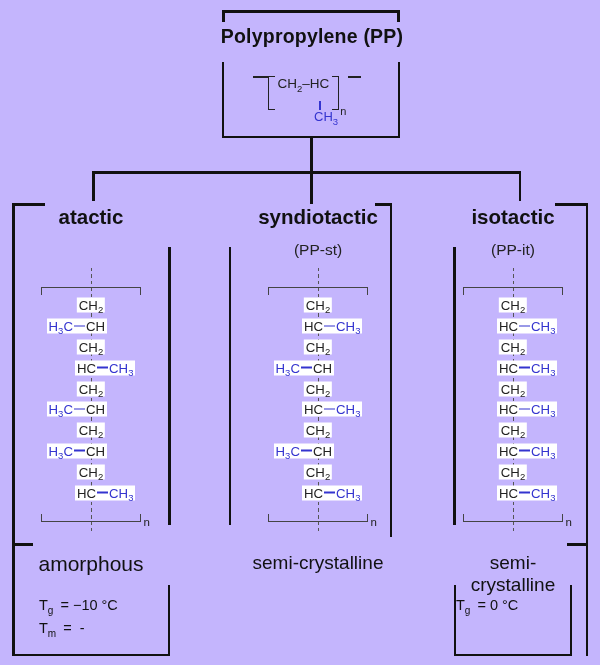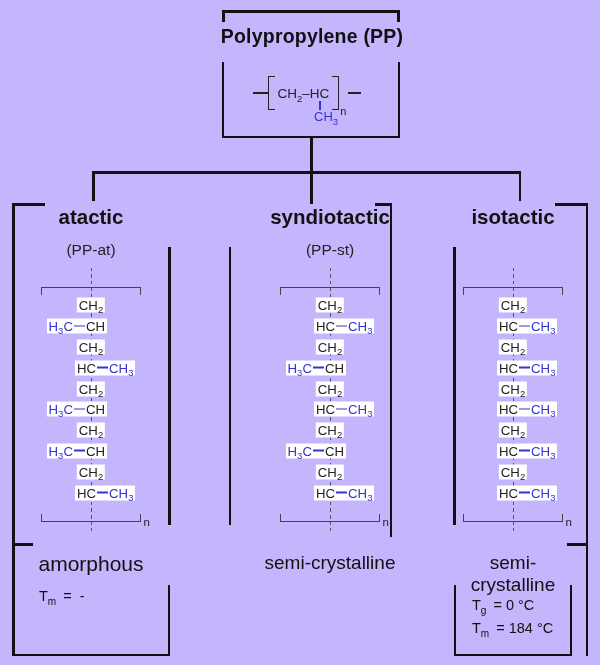--- a/index.html
+++ b/index.html
@@ -7,21 +7,21 @@
   .canvas{
     position:relative;width:600px;height:665px;background:#c4b5fd;overflow:hidden;
     font-family:"Liberation Sans","DejaVu Sans",sans-serif;color:#111;
   }
   .ln{position:absolute;background:var(--line);}
   
   .root-title{position:absolute;left:162px;top:25px;width:300px;text-align:center;
     font-size:19.5px;font-weight:bold;letter-spacing:.2px;}
   .formula-box{position:absolute;left:222px;top:62px;width:178px;height:76px;box-sizing:border-box;
     border-left:2.5px solid var(--line);border-right:2.5px solid var(--line);border-bottom:2.5px solid var(--line);}
-  .repeat-row{position:absolute;top:14px;left:0;right:8px;display:flex;justify-content:center;align-items:center;}
+  .repeat-row{position:absolute;top:14px;left:0;right:8px;display:flex;justify-content:center;align-items:flex-start;}
   .bond-h{display:inline-block;height:1.8px;background:#222;}
   .w15{width:15px}.w13{width:13px}
   .fbracket{display:inline-block;width:7px;height:34px;box-sizing:border-box;}
   .fbracket.left{border-left:1.8px solid #222;border-top:1.8px solid #222;border-bottom:1.8px solid #222;}
   .fbracket.right{border-right:1.8px solid #222;border-top:1.8px solid #222;border-bottom:1.8px solid #222;}
   .ftext{font-size:13.5px;color:#222;padding:0 3px;white-space:nowrap;}
   .fn{font-size:11px;color:#222;align-self:flex-end;margin:0 2px -7px 1px;}
   .m-vline{position:absolute;top:39px;left:calc(50% + 8px);width:1.6px;height:9px;background:var(--blue);}
   .m-ch3{position:absolute;top:47px;left:calc(50% + 3px);font-size:13px;color:var(--blue);white-space:nowrap;}
   sub{font-size:9.5px;line-height:0;}
@@ -45,21 +45,21 @@
   .pos-r{left:50%;margin-left:-16px;transform:translateY(-50%);}
   .bond{display:inline-block;width:11px;height:1.5px;background:var(--blue);vertical-align:4px;margin:0 1px;}
   .morph{position:absolute;top:352px;left:0;width:100%;text-align:center;}
   .col0 .morph{font-size:21px;}
   .col1 .morph,.col2 .morph{font-size:19px;}
   .thermal{position:absolute;top:385px;left:0;right:0;height:71px;box-sizing:border-box;
     border-left:2.5px solid var(--line);border-right:2.5px solid var(--line);border-bottom:2.5px solid var(--line);}
   .trow{font-size:14.5px;line-height:23px;white-space:nowrap;}
   .trow.first{margin-top:9px;}
   .col0 .trow,.col1 .trow{padding-left:25px;}
-  .col2 .trow{padding-left:16px;}
+  .col2 .trow{}
   .tsub{font-size:10px;}
   .tval{margin-left:7px;}
 </style>
 </head>
 <body>
 
 <div class="canvas">
 
   <div class="ln" style="left:222px;top:10px;width:178px;height:3px"></div>
   <div class="ln" style="left:222px;top:10px;width:3px;height:12px"></div>
@@ -96,21 +96,20 @@
 
   <div class="ln" style="left:389.5px;top:203px;width:2.5px;height:334px"></div>
   <div class="ln" style="left:375px;top:203px;width:17px;height:2.5px"></div>
 
   <div class="ln" style="left:168px;top:247px;width:2.5px;height:278px"></div>
   <div class="ln" style="left:228.5px;top:247px;width:2.5px;height:278px"></div>
   <div class="ln" style="left:453px;top:247px;width:2.5px;height:278px"></div>
 
   <div class="col col0" style="left:12px;width:158px">
     <div class="sec-title">atactic</div>
-    <div class="sec-abbr">(PP-at)</div>
     <div class="axis"></div>
     <div class="cbr top"></div>
     <div class="chain">
         <div class="unit">
           <span class="utxt pos-c"><span class="bb">CH<sub>2</sub></span></span>
         </div>
         <div class="unit">
           <span class="utxt pos-l"><span class="blue">H<sub>3</sub>C</span><span class="bond"></span><span class="bb">CH</span></span>
         </div>
         <div class="unit">
@@ -136,25 +135,26 @@
         </div>
         <div class="unit">
           <span class="utxt pos-r"><span class="bb">HC</span><span class="bond"></span><span class="blue">CH<sub>3</sub></span></span>
         </div>
       </div>
     <div class="cbr bottom">
       <span class="cn">n</span>
     </div>
     <div class="morph">amorphous</div>
     <div class="thermal">
+      <div class="trow first"><span>T</span><sub class="tsub">g</sub><span class="tval">= −10 °C</span></div>
       <div class="trow"><span>T</span><sub class="tsub">m</sub><span class="tval">= &nbsp;-</span></div>
     </div>
   </div>
 
-  <div class="col col1" style="left:238px;width:184px">
+  <div class="col col1" style="left:226px;width:184px">
     <div class="sec-title">syndiotactic</div>
     <div class="sec-abbr">(PP-st)</div>
     <div class="axis"></div>
     <div class="cbr top"></div>
     <div class="chain">
         <div class="unit">
           <span class="utxt pos-c"><span class="bb">CH<sub>2</sub></span></span>
         </div>
         <div class="unit">
           <span class="utxt pos-r"><span class="bb">HC</span><span class="bond"></span><span class="blue">CH<sub>3</sub></span></span>
@@ -185,20 +185,21 @@
         </div>
       </div>
     <div class="cbr bottom">
       <span class="cn">n</span>
     </div>
     <div class="morph">semi-crystalline</div>
   </div>
 
   <div class="col col2" style="left:454px;width:118px">
     <div class="sec-title">isotactic</div>
+    <div class="sec-abbr">(PP-it)</div>
     <div class="axis"></div>
     <div class="cbr top"></div>
     <div class="chain">
         <div class="unit">
           <span class="utxt pos-c"><span class="bb">CH<sub>2</sub></span></span>
         </div>
         <div class="unit">
           <span class="utxt pos-r"><span class="bb">HC</span><span class="bond"></span><span class="blue">CH<sub>3</sub></span></span>
         </div>
         <div class="unit">
@@ -225,17 +226,16 @@
         <div class="unit">
           <span class="utxt pos-r"><span class="bb">HC</span><span class="bond"></span><span class="blue">CH<sub>3</sub></span></span>
         </div>
       </div>
     <div class="cbr bottom">
       <span class="cn">n</span>
     </div>
     <div class="morph">semi-crystalline</div>
     <div class="thermal">
       <div class="trow first"><span>T</span><sub class="tsub">g</sub><span class="tval">= 0 °C</span></div>
-      <div class="trow"><span>T</span><sub class="tsub">m</sub><span class="tval">= 184 °C</span></div>
     </div>
   </div>
 
 </div>
 
 </body></html>

